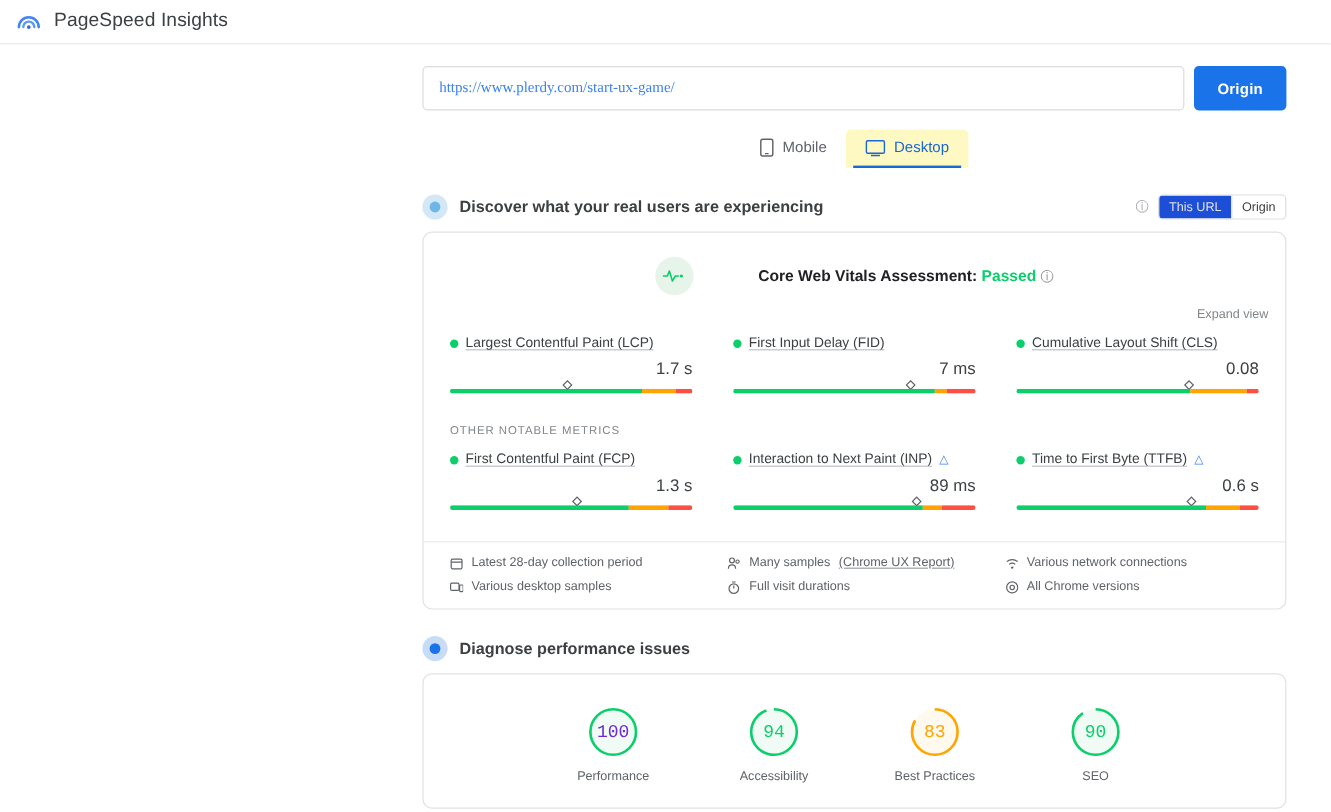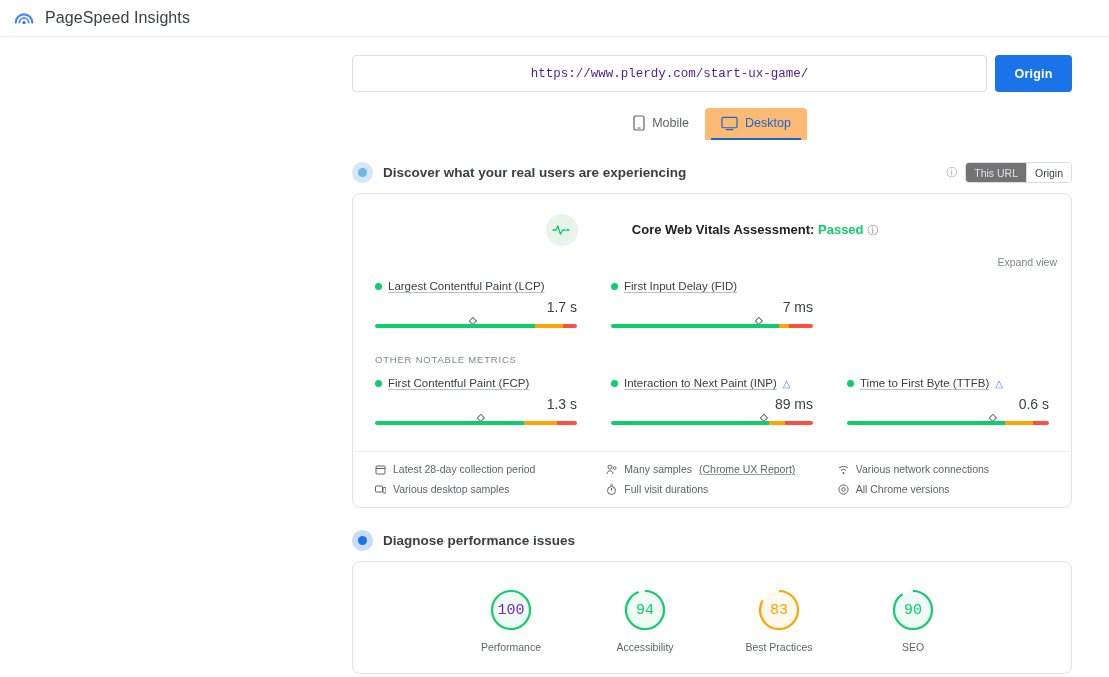--- a/index.html
+++ b/index.html
@@ -40,25 +40,24 @@
 
   
   .urlrow { display: flex; align-items: stretch; gap: 8px; margin-top: 9px; }
   .url-input {
     flex: 1 1 auto;
     height: 37px;
     border: 1px solid #dadce0;
     border-radius: 4px;
     padding: 0 13px;
     font-size: 12.5px;
-    color: #4c1d95;
-    font-family: Liberation Mono, monospace;
+    color: #3b82f6;
+    font-family: Liberation Serif, serif;
     background: #fff;
     outline: none;
-    text-align: center;
   }
   .analyze-btn {
     flex: 0 0 77px;
     height: 37px;
     background: #1a73e8;
     color: #fff;
     border: none;
     border-radius: 4px;
     font-size: 12.5px;
     font-weight: bold;
@@ -76,21 +75,21 @@
   }
   .tab {
     display: flex; align-items: center; gap: 7px;
     padding: 7px 16px 9px 16px;
     font-size: 12.5px;
     color: #5f6368;
     cursor: pointer;
     position: relative;
     border-radius: 4px 4px 0 0;
   }
-  .tab.active { background: #fdba74; color: #1967d2; }
+  .tab.active { background: #fef9c3; color: #1967d2; }
   .tab.active::after {
     content: ""; position: absolute; left: 6px; right: 6px; bottom: 0;
     height: 2.5px; background: #1967d2;
   }
   .tab svg { display: block; }
 
   
   .sect-head {
     display: flex; align-items: center; gap: 10px;
     margin-top: 22px;
@@ -116,21 +115,21 @@
     border: 1px solid #dadce0;
     border-radius: 4px;
     overflow: hidden;
     height: 21px;
   }
   .seg div {
     font-size: 10.5px;
     padding: 0 8px;
     display: flex; align-items: center;
     color: #3c4043;
-    background: #737373;
+    background: #1d4ed8;
   }
   .seg .disabled { color: #e0e2e5; }
   .seg .sel { background: #fff; color: #3c4043; border-left: 1px solid #dadce0; }
 
   
   .card {
     border: 1px solid #dfe1e5;
     border-radius: 8px;
     margin-top: 10px;
     background: #fff;
@@ -331,20 +330,35 @@
             <div class="mvalue">7 ms</div>
             <div class="bar-wrap">
               <div class="bar">
                 <div class="g" style="width:83%"></div>
                 <div class="y" style="width:5%"></div>
                 <div class="r" style="width:12%"></div>
               </div>
               <div class="marker" style="left:73%"></div>
             </div>
           </div>
+          <div class="metric">
+            <div class="mlabel">
+              <span class="mdot"></span>
+              <span class="mname">Cumulative Layout Shift (CLS)</span>
+            </div>
+            <div class="mvalue">0.08</div>
+            <div class="bar-wrap">
+              <div class="bar">
+                <div class="g" style="width:72%"></div>
+                <div class="y" style="width:23%"></div>
+                <div class="r" style="width:5%"></div>
+              </div>
+              <div class="marker" style="left:71%"></div>
+            </div>
+          </div>
         </div>
 
       <div class="other-label">OTHER NOTABLE METRICS</div>
 
       <div class="mgrid">
           <div class="metric">
             <div class="mlabel">
               <span class="mdot"></span>
               <span class="mname">First Contentful Paint (FCP)</span>
             </div>

